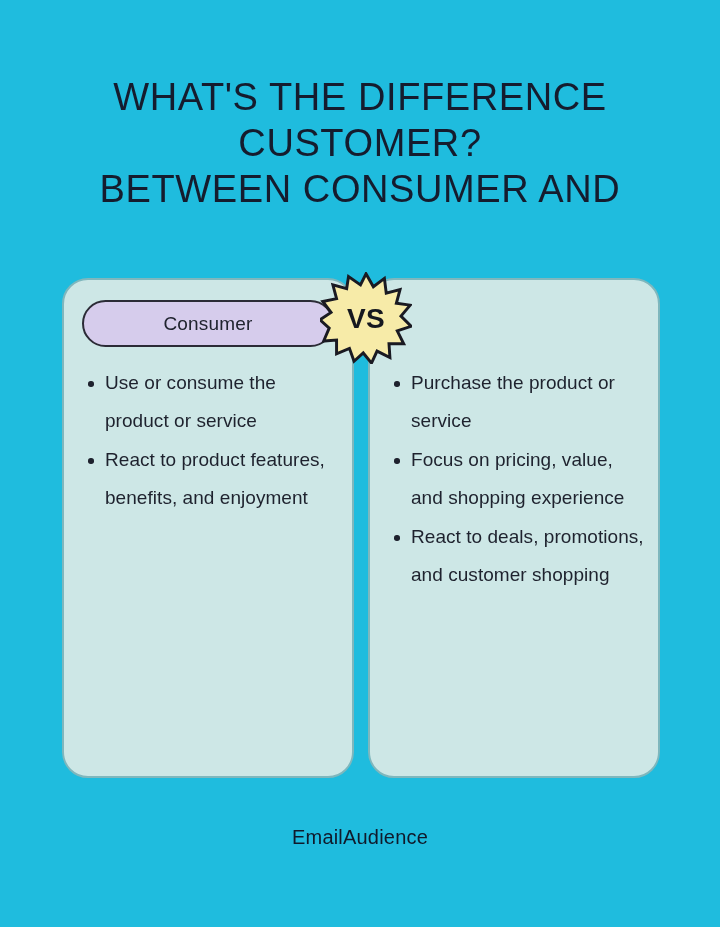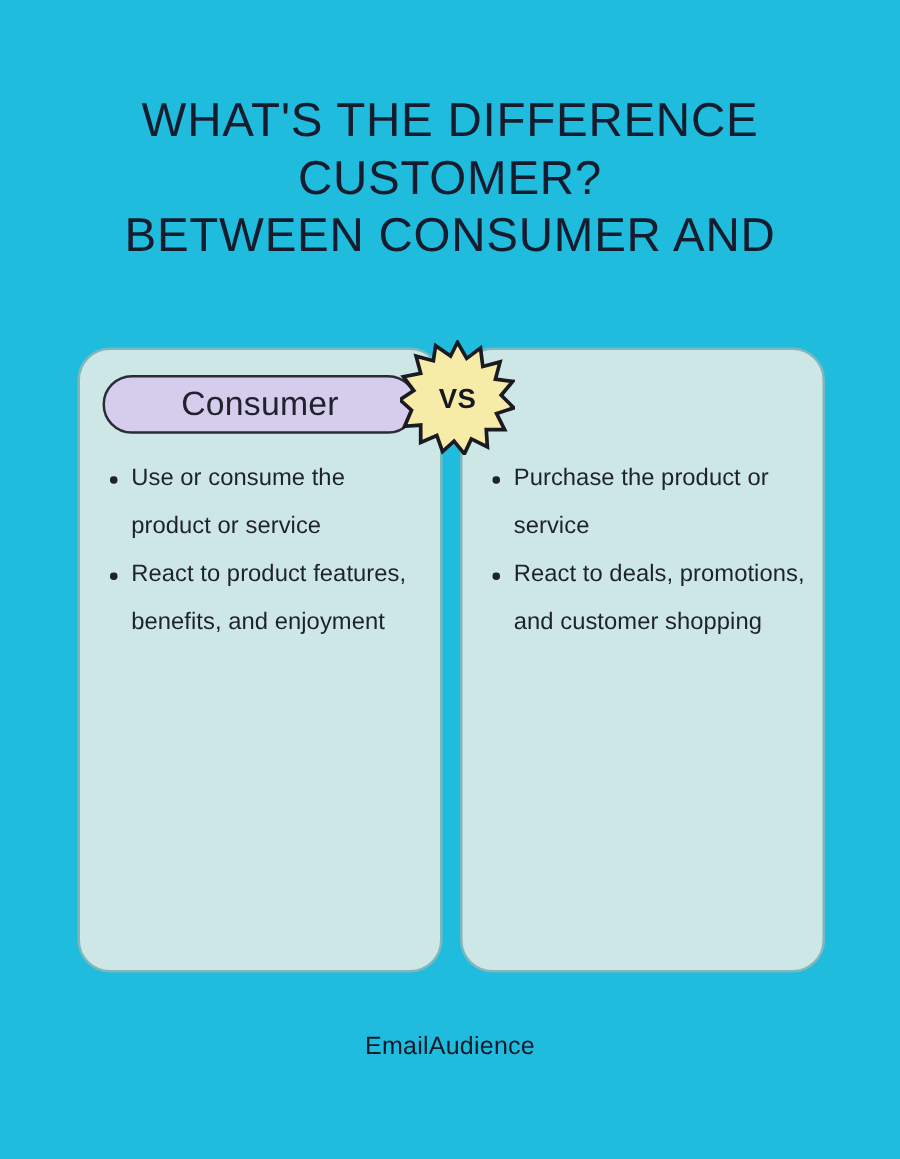--- a/index.html
+++ b/index.html
@@ -69,21 +69,21 @@
     border: 2.5px solid #2B2B36;
     border-radius: 24px;
     display: flex;
     align-items: center;
     justify-content: center;
     box-sizing: border-box;
   }
   .pill-consumer { background: #D6CCEC; }
   .pill-customer { background: #D4EECB; }
   .pill-label {
-    font-size: 27px;
+    font-size: 19px;
     color: #20232F;
     letter-spacing: 0.2px;
     font-weight: 400;
   }
 
   
   .bullets {
     position: absolute;
     top: 84px;
     left: 20px;
@@ -121,21 +121,21 @@
     height: 92px;
     z-index: 5;
   }
   .vs-badge svg { display: block; width: 92px; height: 92px; }
   .vs-text {
     position: absolute;
     inset: 0;
     display: flex;
     align-items: center;
     justify-content: center;
-    font-size: 22px;
+    font-size: 28px;
     font-weight: bold;
     color: #16181F;
     letter-spacing: 0.3px;
     padding-top: 1px;
     box-sizing: border-box;
   }
 
   
   .footer {
     position: absolute;
@@ -167,20 +167,21 @@
       </div>
       <ul class="bullets">
         <li class="bullet">Use or consume the product or service</li>
         <li class="bullet">React to product features, benefits, and enjoyment</li>
       </ul>
     </div>
 
     <div class="card">
       <ul class="bullets">
         <li class="bullet">Purchase the product or service</li>
+        <li class="bullet">Focus on pricing, value, and shopping experience</li>
         <li class="bullet">React to deals, promotions, and customer shopping</li>
       </ul>
     </div>
 
   </div>
 
   <div class="vs-badge">
     <svg viewBox="0 0 100 100" xmlns="http://www.w3.org/2000/svg">
       <polygon points="50,2 58,16 70,7 72,23 87,19 83,34 98,36 88,48 99,59 84,64 91,78 75,78 76,93 62,86 56,99 47,88 37,97 32,83 18,89 18,74 4,75 10,61 0,52 12,44 3,32 18,29 14,14 29,18 31,5 44,14" fill="#F7EBA8" stroke="#1A1A22" stroke-width="3.2" stroke-linejoin="miter"></polygon>
     </svg>

